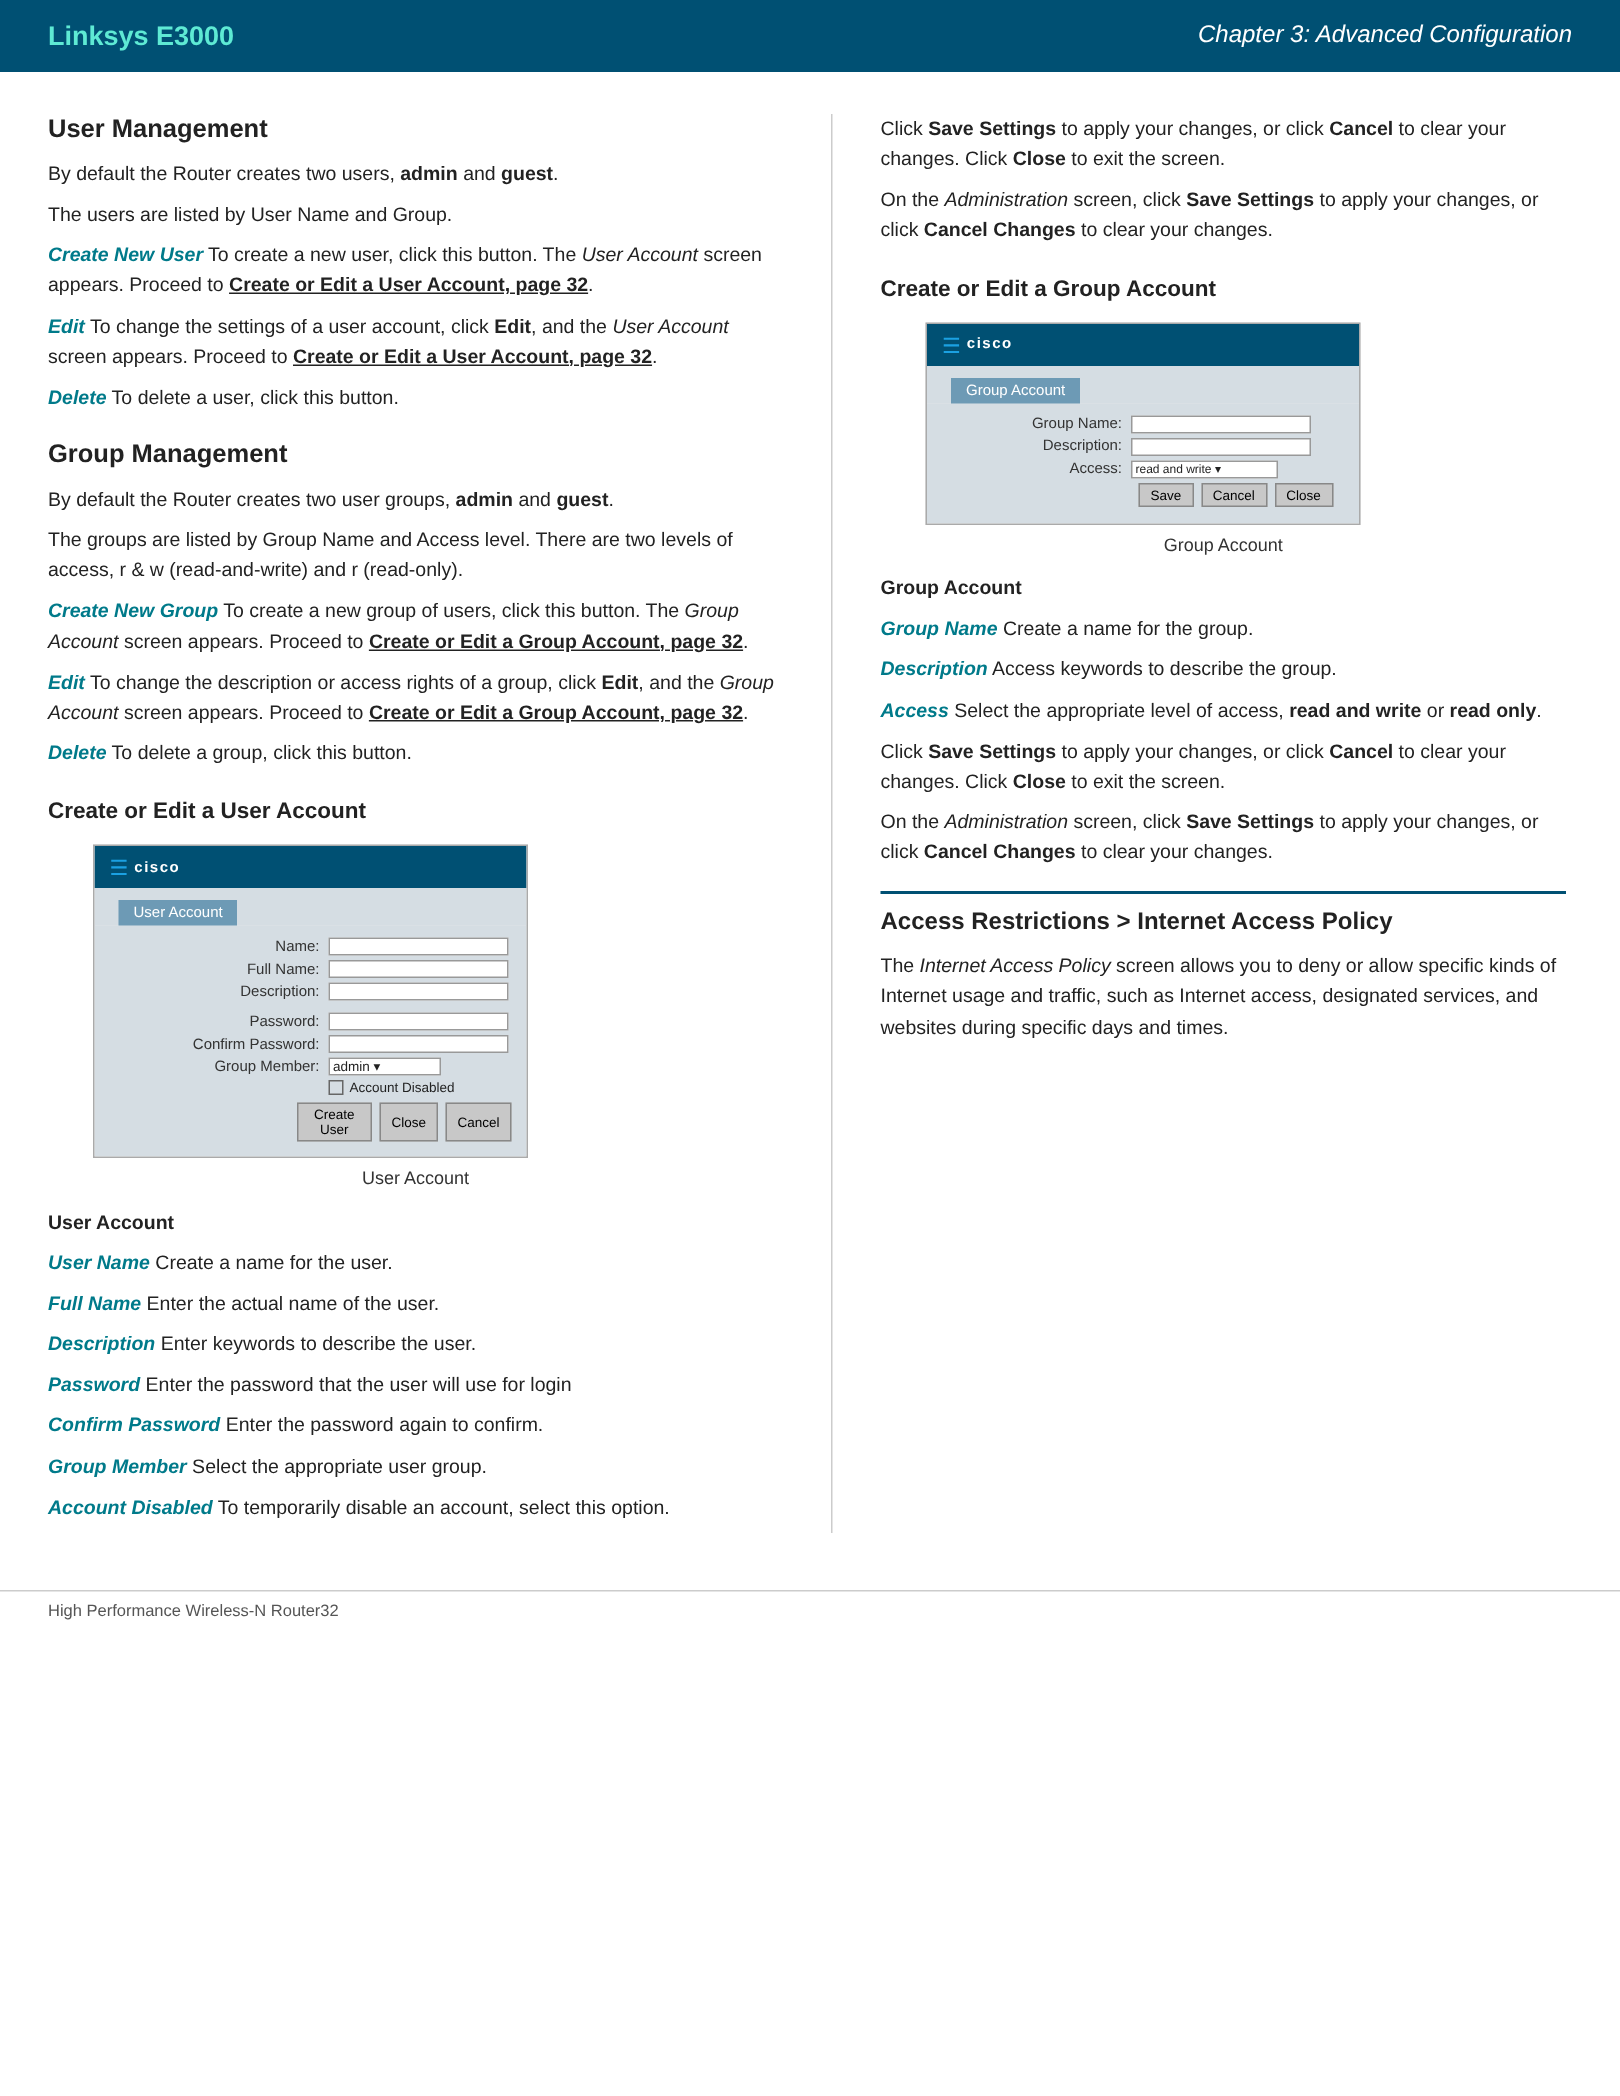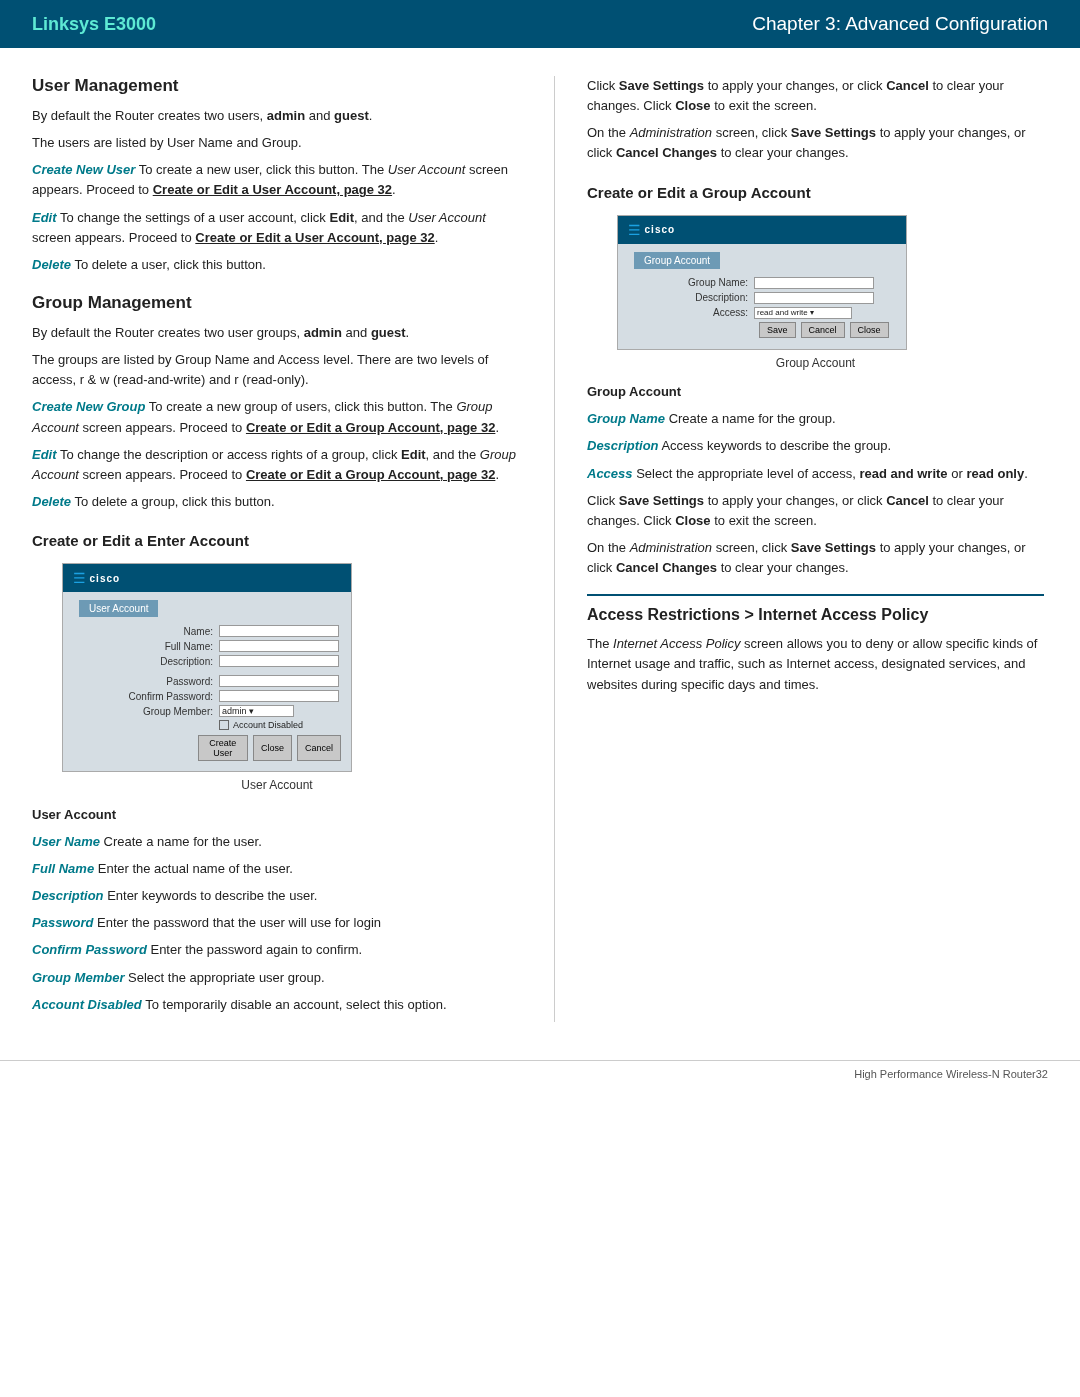--- a/index.html
+++ b/index.html
@@ -19,21 +19,22 @@
       padding: 10px 32px;
       height: 48px;
     }
     .header-left {
       color: #5eead4;
       font-size: 18px;
       font-weight: bold;
     }
     .header-right {
       color: #fff;
-      font-size: 19px;
+      font-size: 16px;
+      font-style: italic;
     }
     .main-content {
       display: flex;
       padding: 28px 32px 28px 32px;
       gap: 32px;
     }
     .left-col {
       flex: 1;
       max-width: 490px;
     }
@@ -169,21 +170,21 @@
     }
     
     .img-body-group {
       background: #d5dde3;
       padding: 8px 10px 10px 40px;
       min-height: 80px;
     }
     .footer {
       border-top: 1px solid #ccc;
       display: flex;
-      justify-content: flex-end;
+      justify-content: flex-start;
       padding: 7px 32px;
       font-size: 11px;
       color: #555;
       margin-top: 10px;
     }
     .section-divider {
       border-top: 2px solid #005073;
       margin: 16px 0 10px 0;
     }
   </style>
@@ -230,21 +231,21 @@
     </p>
 
     <p>
       <span class="teal">Edit</span><span>  To change the description or access rights of a group, click </span><strong>Edit</strong><span>, and the </span><em>Group Account</em><span> screen appears. Proceed to </span><span class="underline-link">Create or Edit a Group Account, page 32</span><span>.</span>
     </p>
 
     <p>
       <span class="teal">Delete</span><span>  To delete a group, click this button.</span>
     </p>
 
-    <h3>Create or Edit a Enter Account</h3>
+    <h3>Create or Edit a User Account</h3>
 
     <div class="img-box">
       <div class="img-header">
         <span class="cisco-bars">☰</span>
         <span class="cisco-logo">cisco</span>
       </div>
       <div style="padding: 3px 8px 0 8px; background:#d5dde3;">
         <div class="img-tab">User Account</div>
       </div>
       <div class="img-body">

